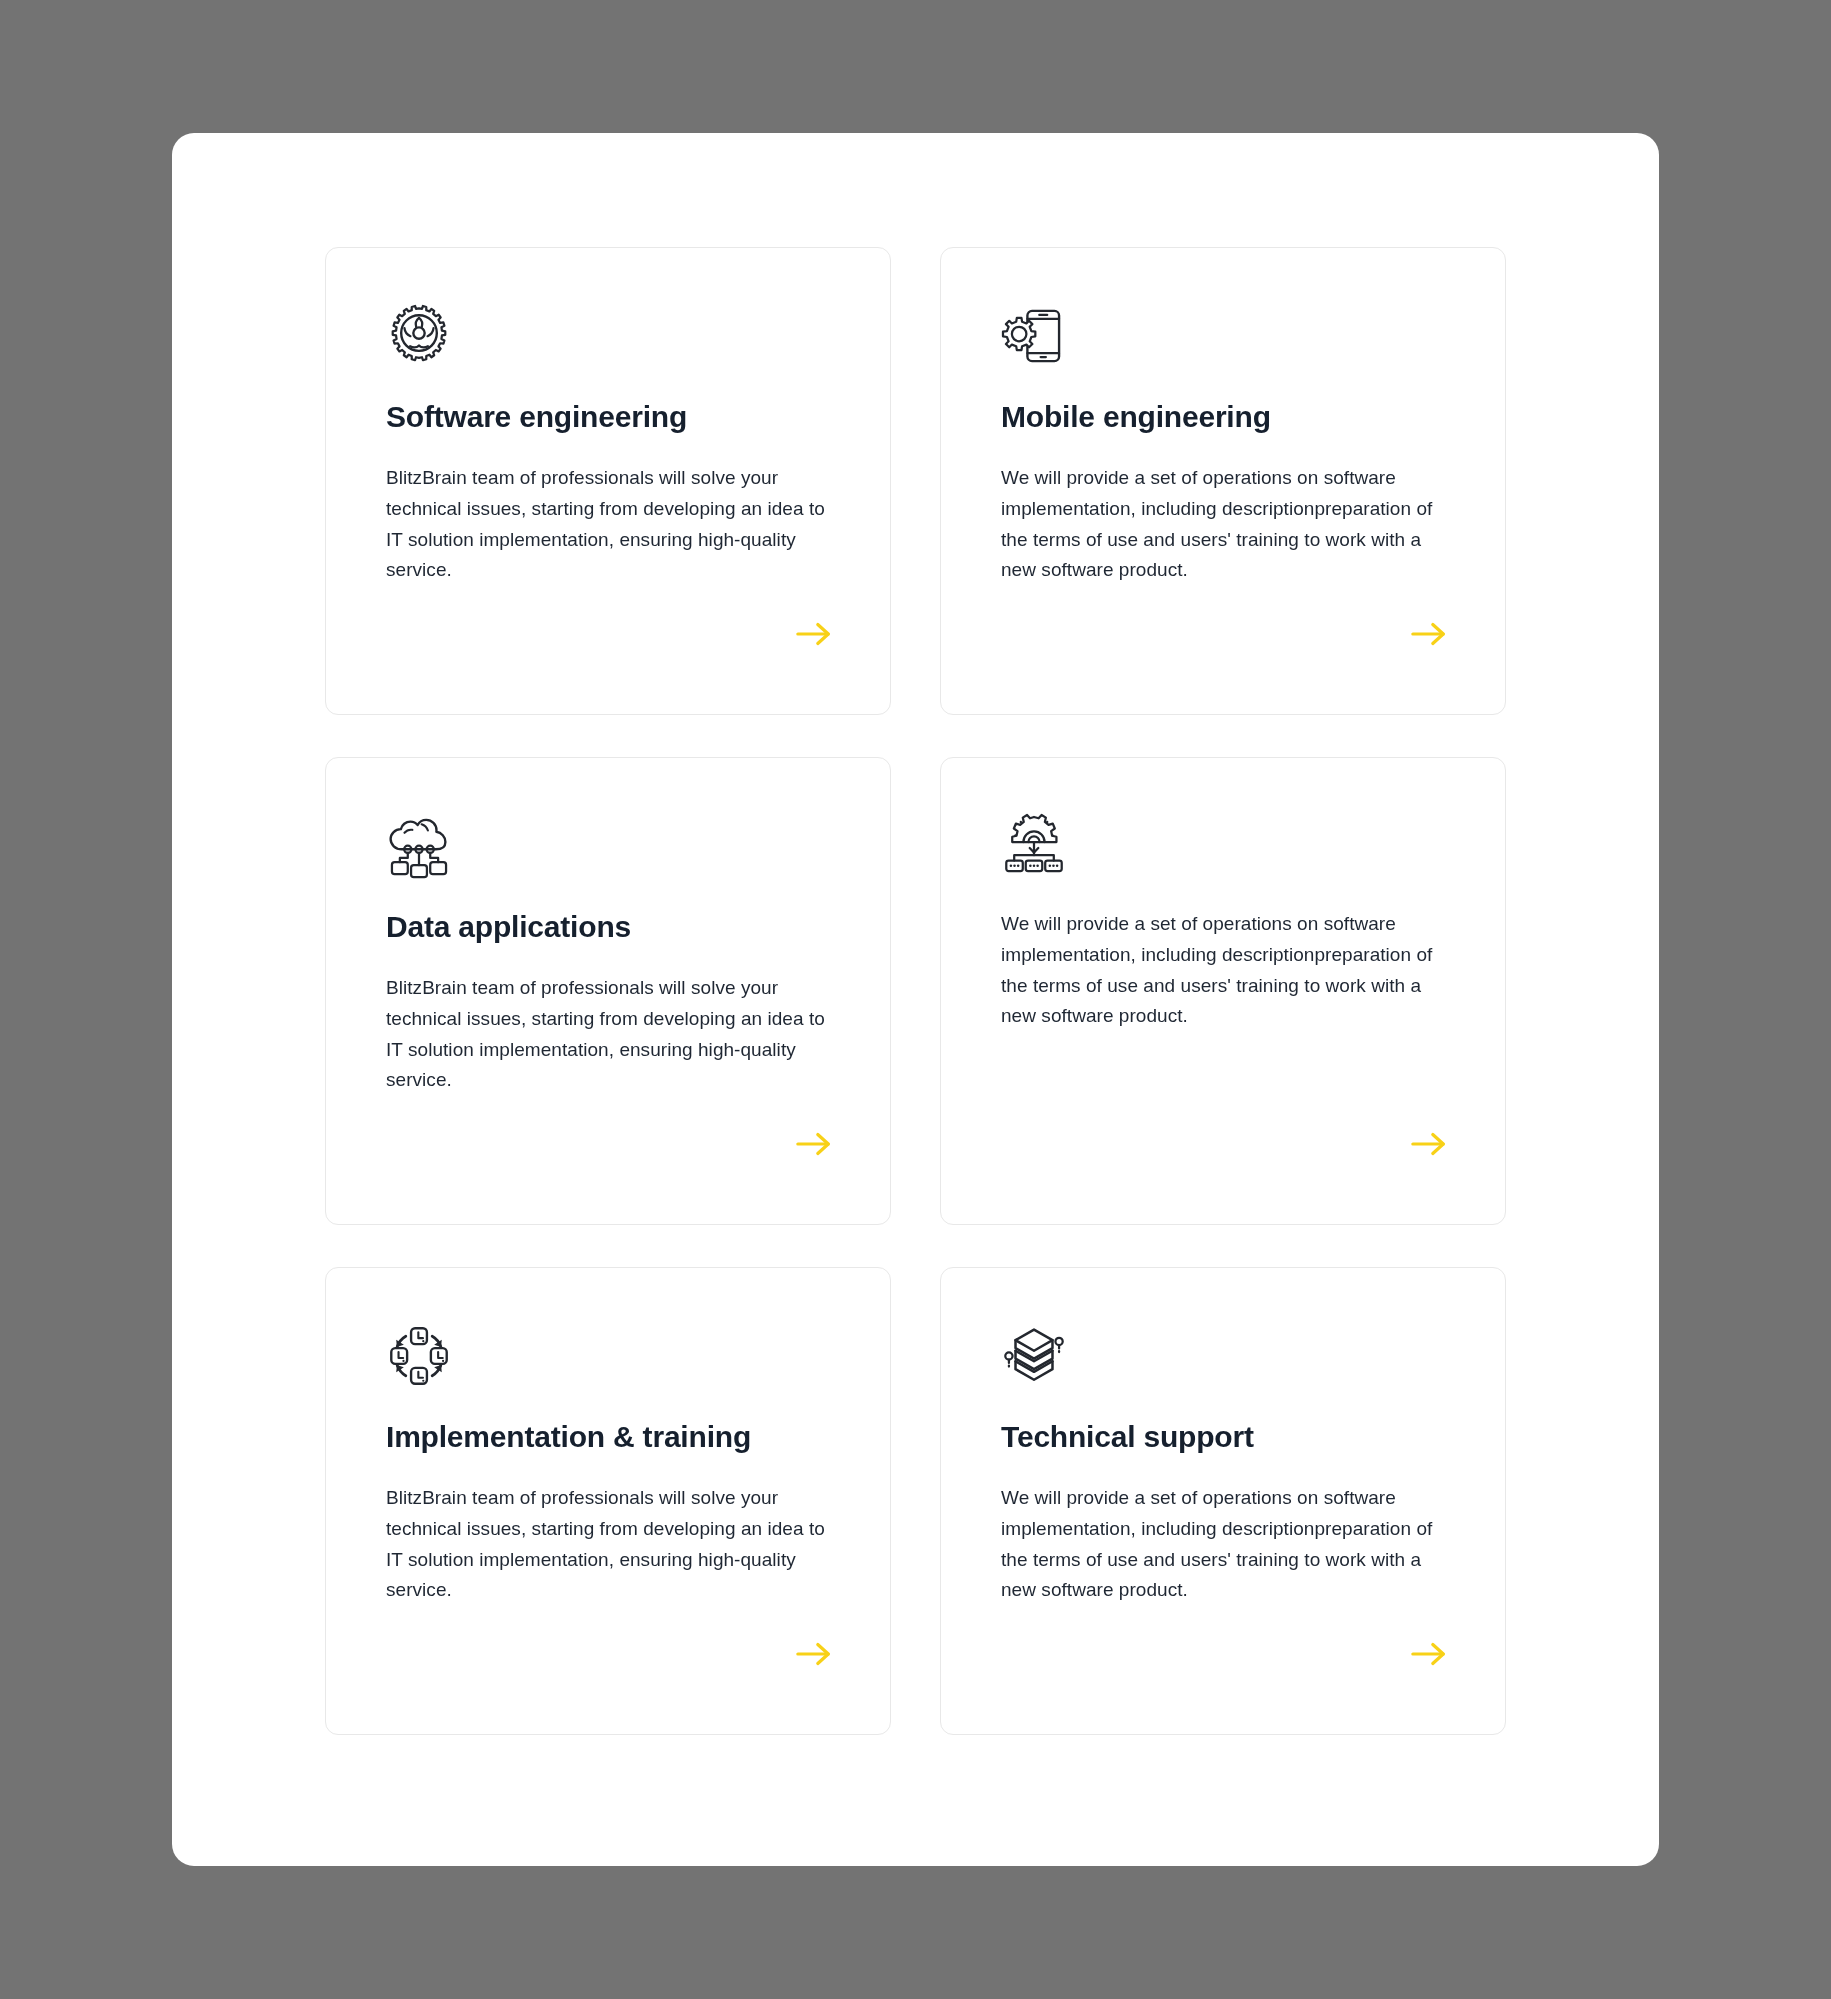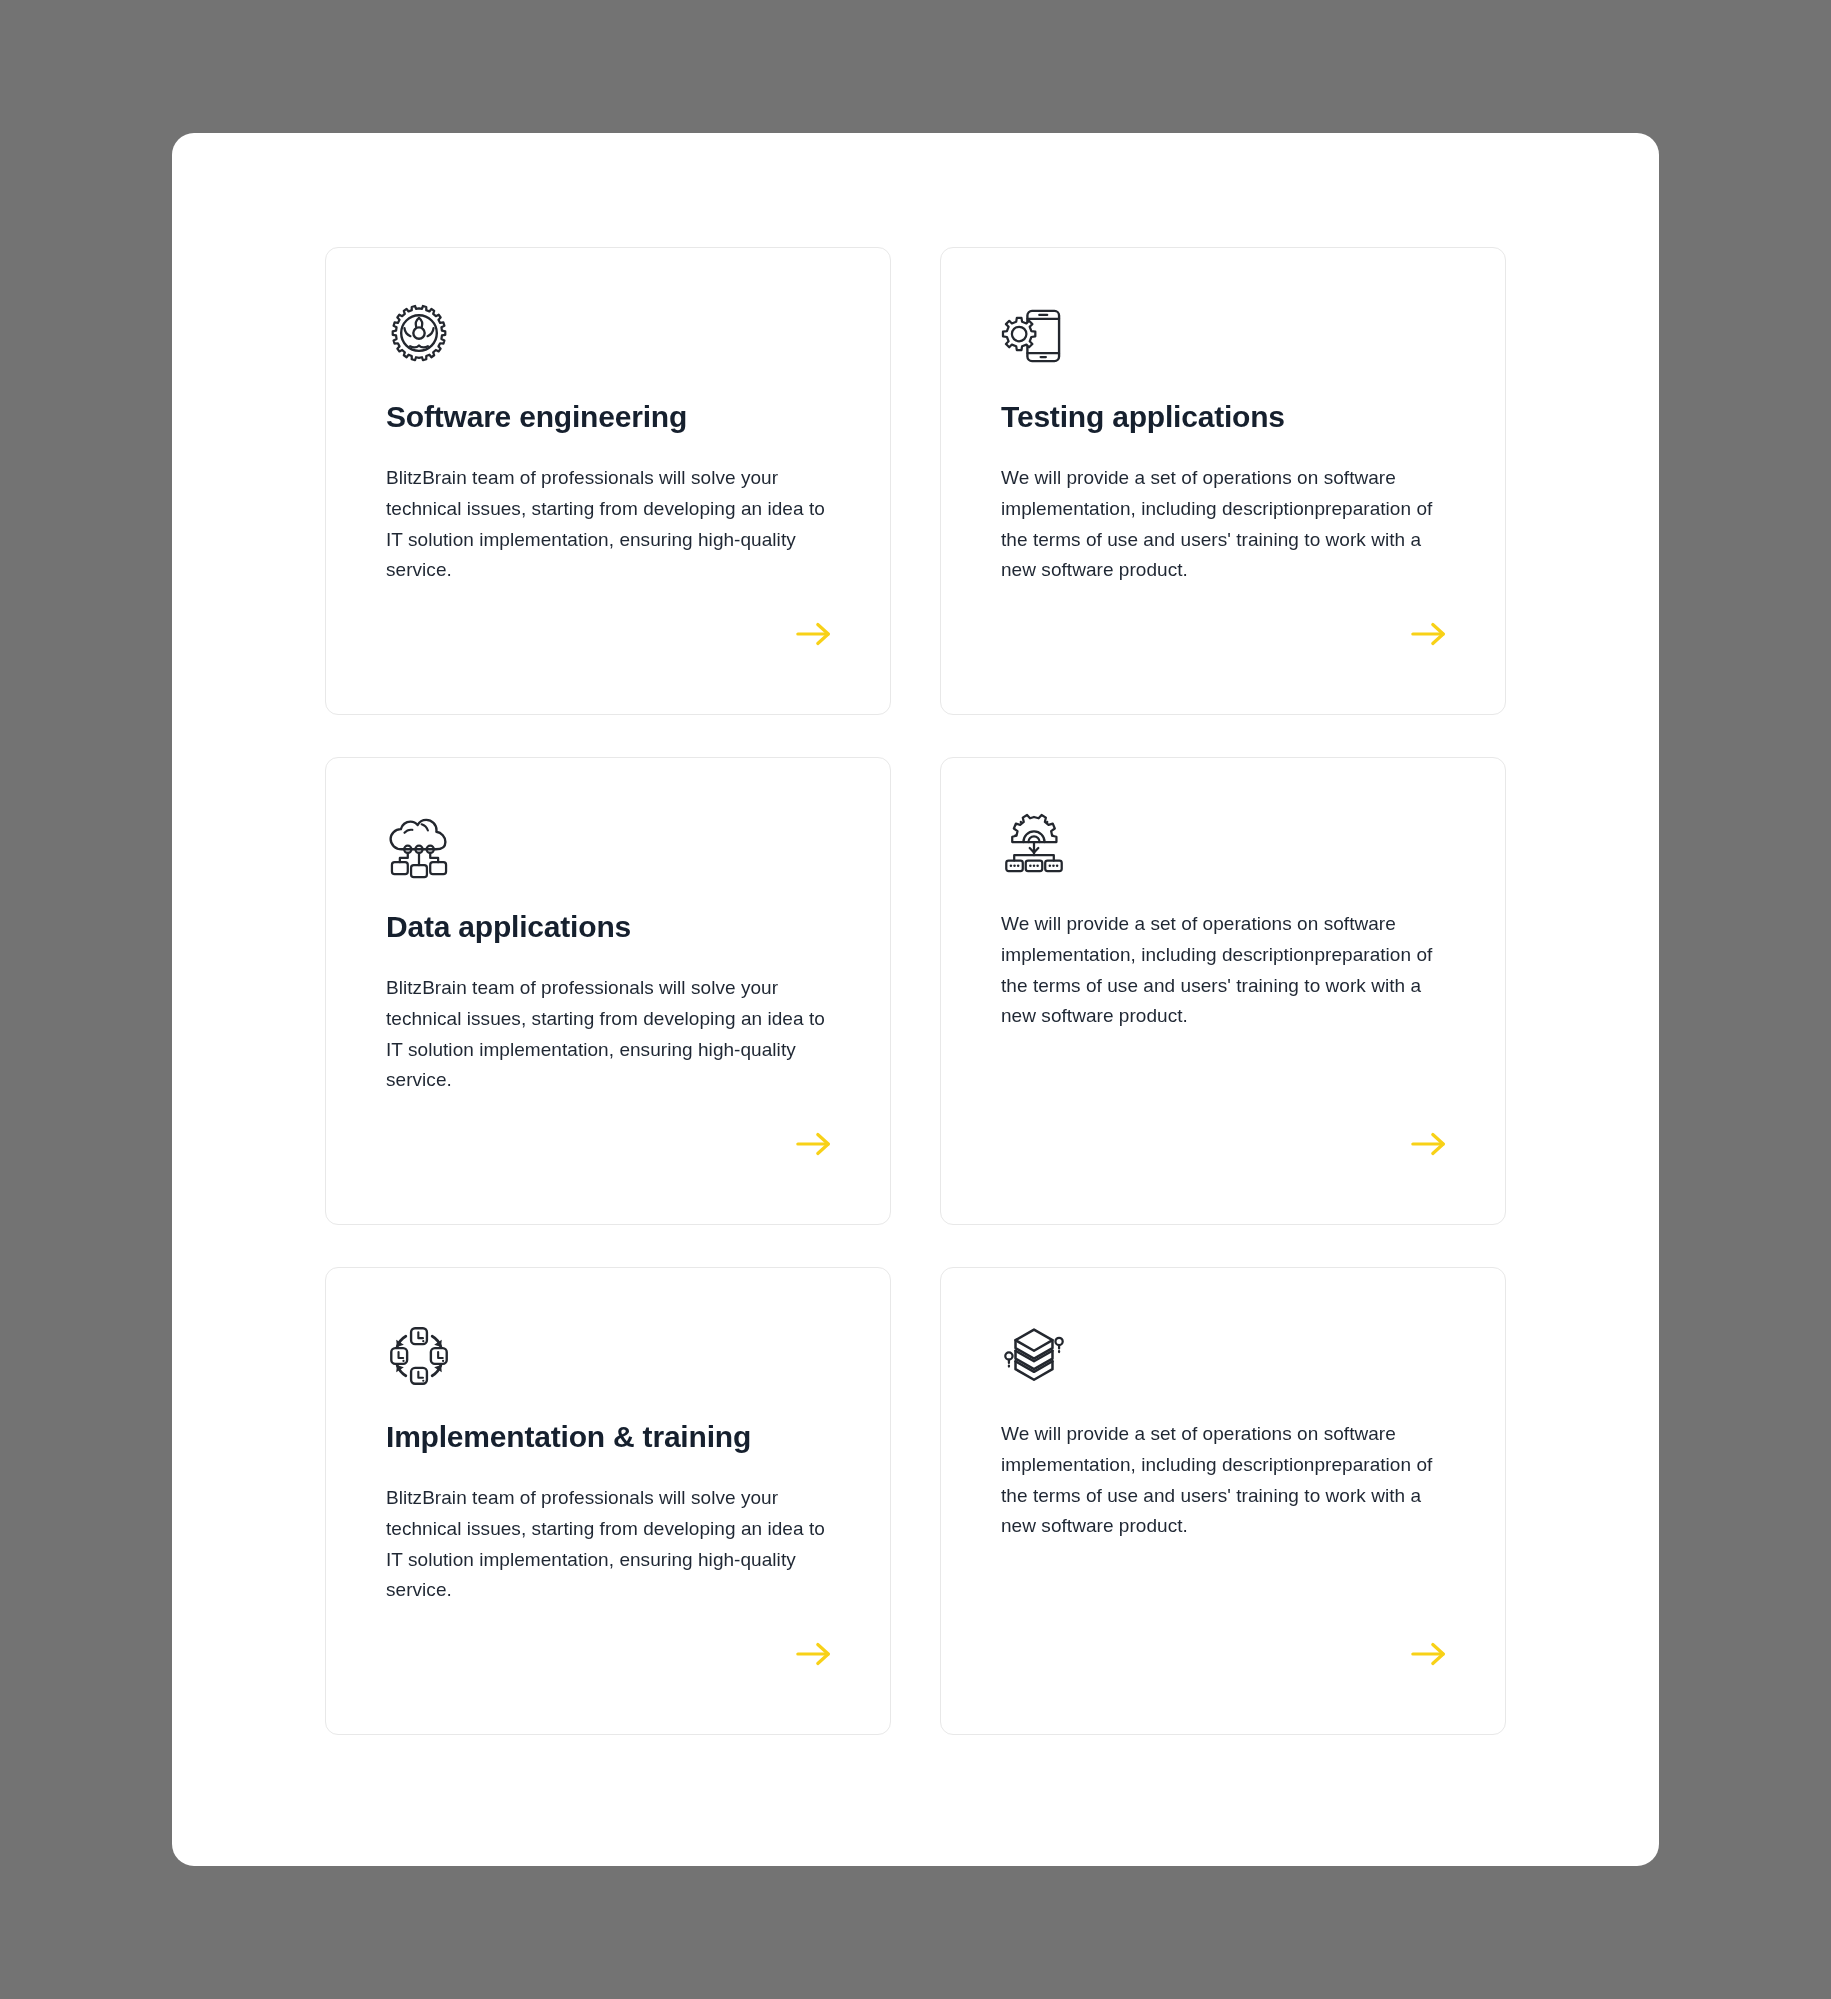--- a/index.html
+++ b/index.html
@@ -135,21 +135,21 @@
               <rect x="40" y="12" width="48" height="76" rx="7" stroke-width="3.6"></rect>
               <path d="M40 24 H88" stroke-width="3.2"></path>
               <path d="M40 76 H88" stroke-width="3.2"></path>
               <path d="M58 18 H70" stroke-width="3.4"></path>
               <path d="M60 82 H68" stroke-width="3.4"></path>
               <path d="M32 28.5 L38.5 31 L42.5 27 L47.5 32 L43.5 36 L46 42.5 L52 43.5 L52 50.5 L46 51.5 L43.5 58 L47.5 62 L42.5 67 L38.5 63 L32 65.5 L31 71.5 L24 71.5 L23 65.5 L16.5 63 L12.5 67 L7.5 62 L11.5 58 L9 51.5 L3 50.5 L3 43.5 L9 42.5 L11.5 36 L7.5 32 L12.5 27 L16.5 31 L23 28.5 L24 22.5 L31 22.5 Z" fill="#ffffff" stroke-width="3.4"></path>
               <circle cx="27.5" cy="47" r="11" fill="#ffffff" stroke-width="3.4"></circle>
             </g>
           </svg>
         </span>
-        <div class="card-title">Testing applications</div>
+        <div class="card-title">Mobile engineering</div>
         <div class="card-body">We will provide a set of operations on software implementation, including descriptionpreparation of the terms of use and users' training to work with a new software product.</div>
         <a class="card-arrow">
           <svg viewBox="0 0 40 28">
             <path d="M3 14 H35" fill="none" stroke="#f8d117" stroke-width="3.4" stroke-linecap="round"></path>
             <path d="M24 4 L35 14 L24 24" fill="none" stroke="#f8d117" stroke-width="3.4" stroke-linecap="round" stroke-linejoin="round"></path>
           </svg>
         </a>
       </div>
 
       <div class="card">
@@ -267,20 +267,21 @@
               <path d="M22 42 V54 L50 70 L78 54 V42" stroke-width="3.8"></path>
               <path d="M22 58 L50 74 L78 58" stroke-width="3.8"></path>
               <path d="M22 58 V70 L50 86 L78 70 V58" stroke-width="3.8"></path>
               <circle cx="88" cy="28" r="5.5" stroke-width="3.4"></circle>
               <path d="M88 33.5 V44" stroke-width="3.4" stroke-dasharray="5 4"></path>
               <circle cx="12" cy="50" r="5.5" stroke-width="3.4"></circle>
               <path d="M12 55.5 V66" stroke-width="3.4" stroke-dasharray="5 4"></path>
             </g>
           </svg>
         </span>
+        <div class="card-title">Technical support</div>
         <div class="card-body">We will provide a set of operations on software implementation, including descriptionpreparation of the terms of use and users' training to work with a new software product.</div>
         <a class="card-arrow">
           <svg viewBox="0 0 40 28">
             <path d="M3 14 H35" fill="none" stroke="#f8d117" stroke-width="3.4" stroke-linecap="round"></path>
             <path d="M24 4 L35 14 L24 24" fill="none" stroke="#f8d117" stroke-width="3.4" stroke-linecap="round" stroke-linejoin="round"></path>
           </svg>
         </a>
       </div>
 
     </div>

